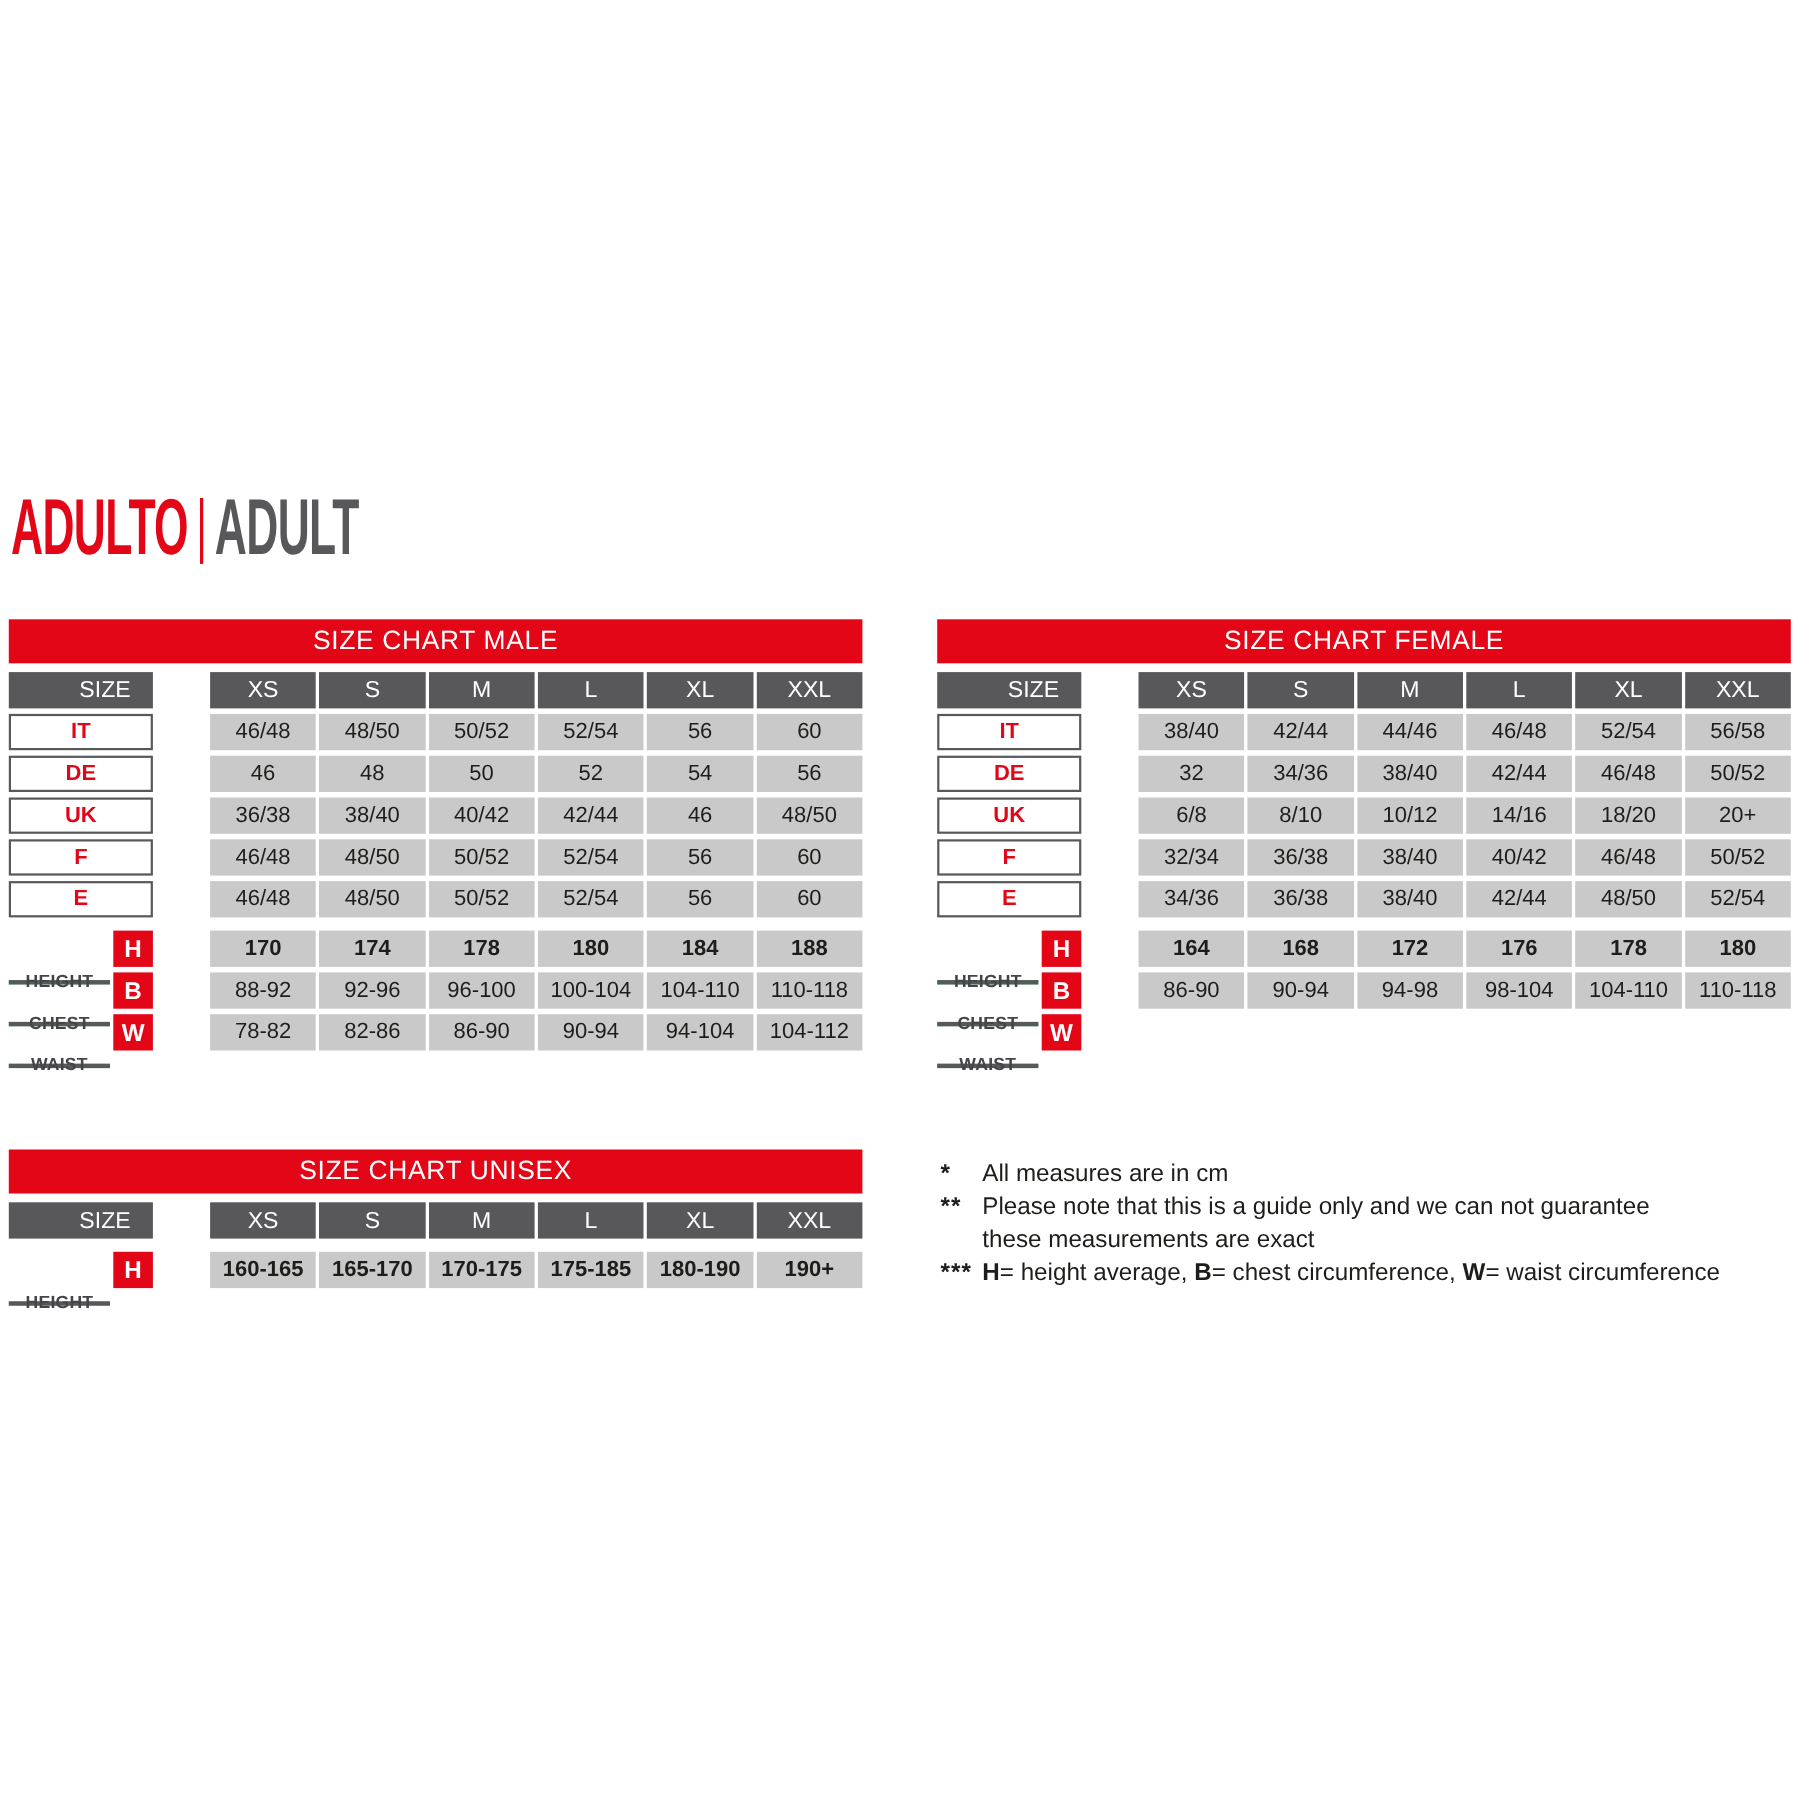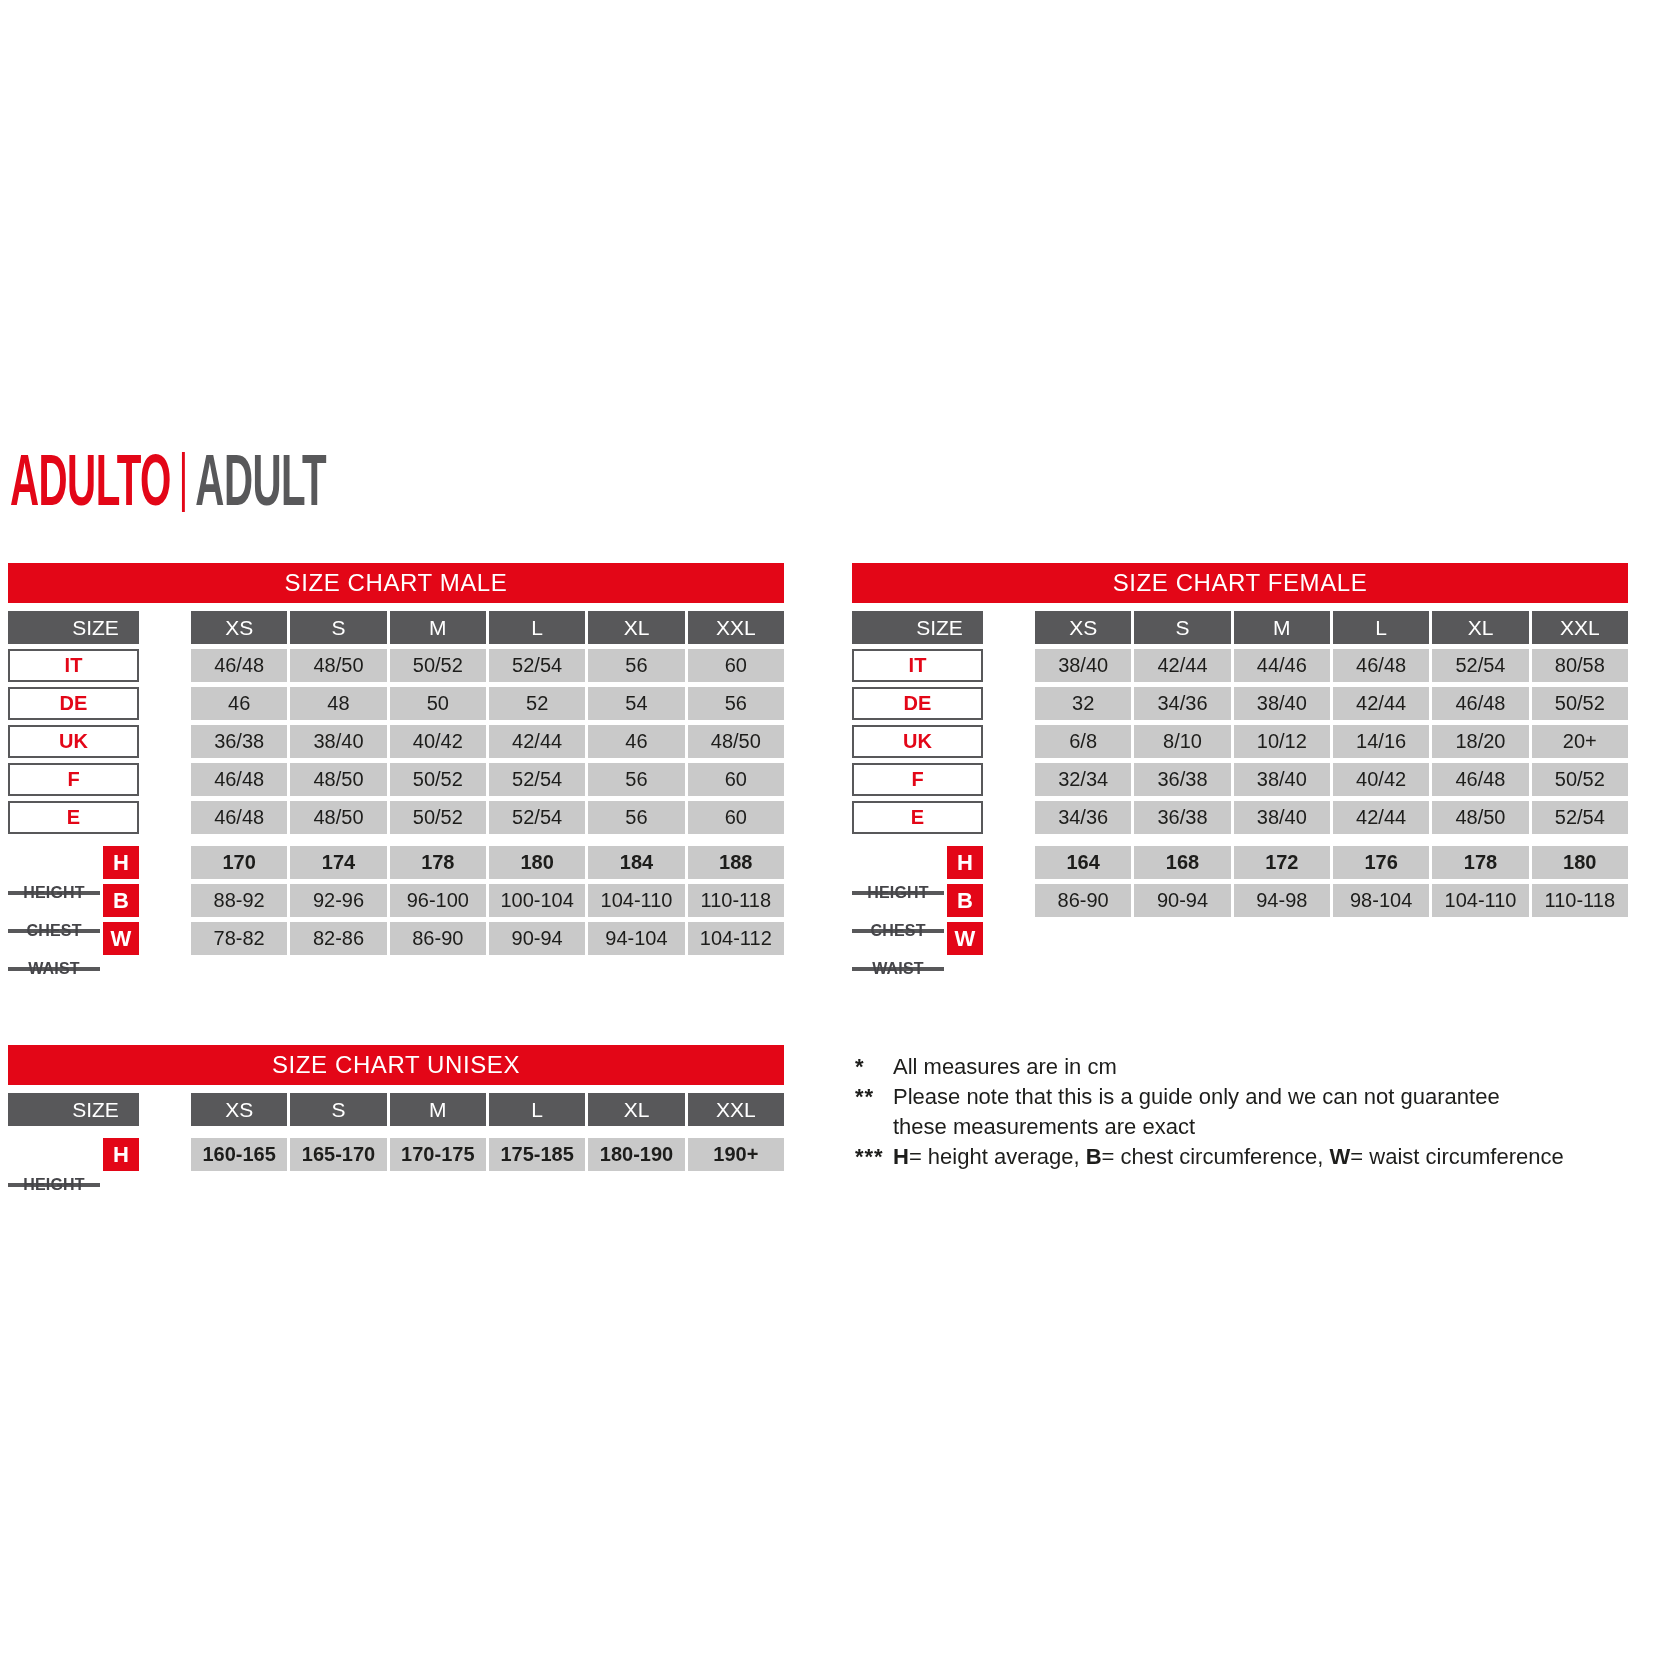--- a/index.html
+++ b/index.html
@@ -228,21 +228,21 @@
       <div class="trow">
         <div class="label-slot">
           <div class="label-box country">IT</div>
         </div>
         <div class="cells">
           <div class="cell">38/40</div>
           <div class="cell">42/44</div>
           <div class="cell">44/46</div>
           <div class="cell">46/48</div>
           <div class="cell">52/54</div>
-          <div class="cell">80/58</div>
+          <div class="cell">56/58</div>
         </div>
       </div>
       <div class="trow">
         <div class="label-slot">
           <div class="label-box country">DE</div>
         </div>
         <div class="cells">
           <div class="cell">32</div>
           <div class="cell">34/36</div>
           <div class="cell">38/40</div>

